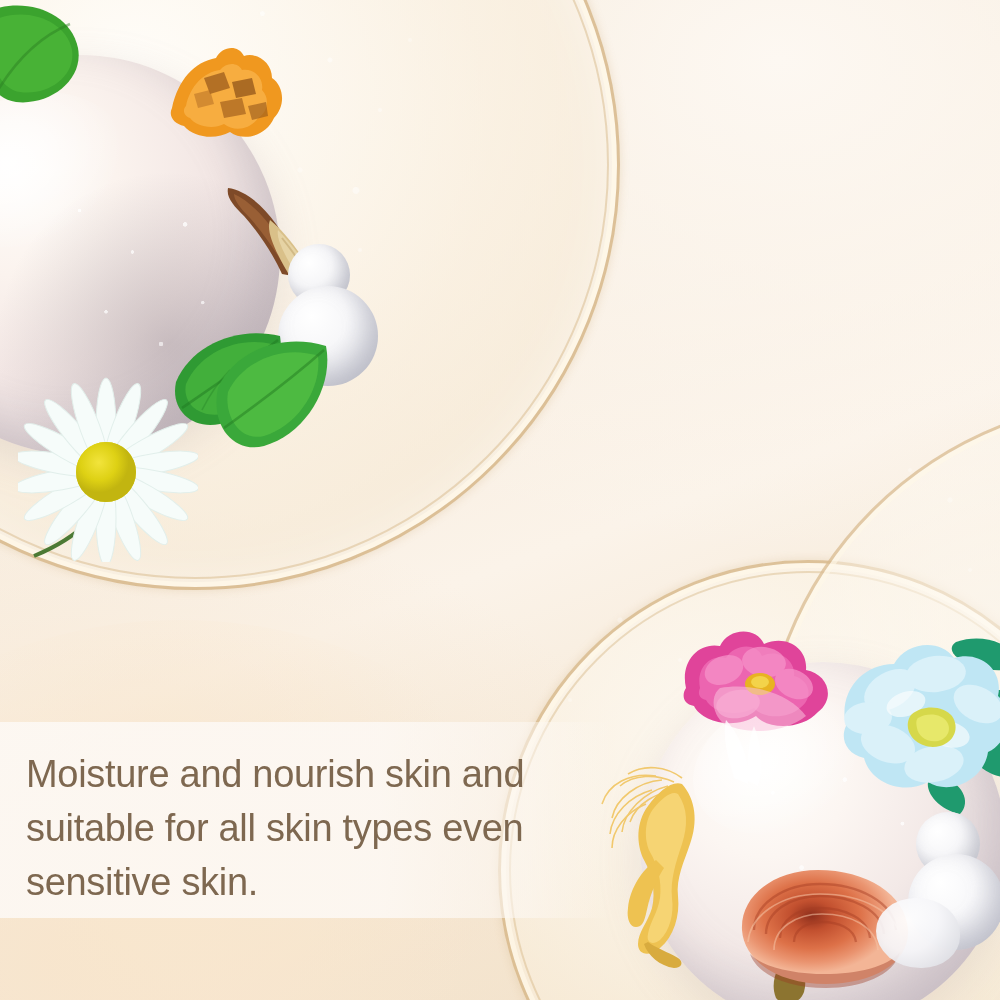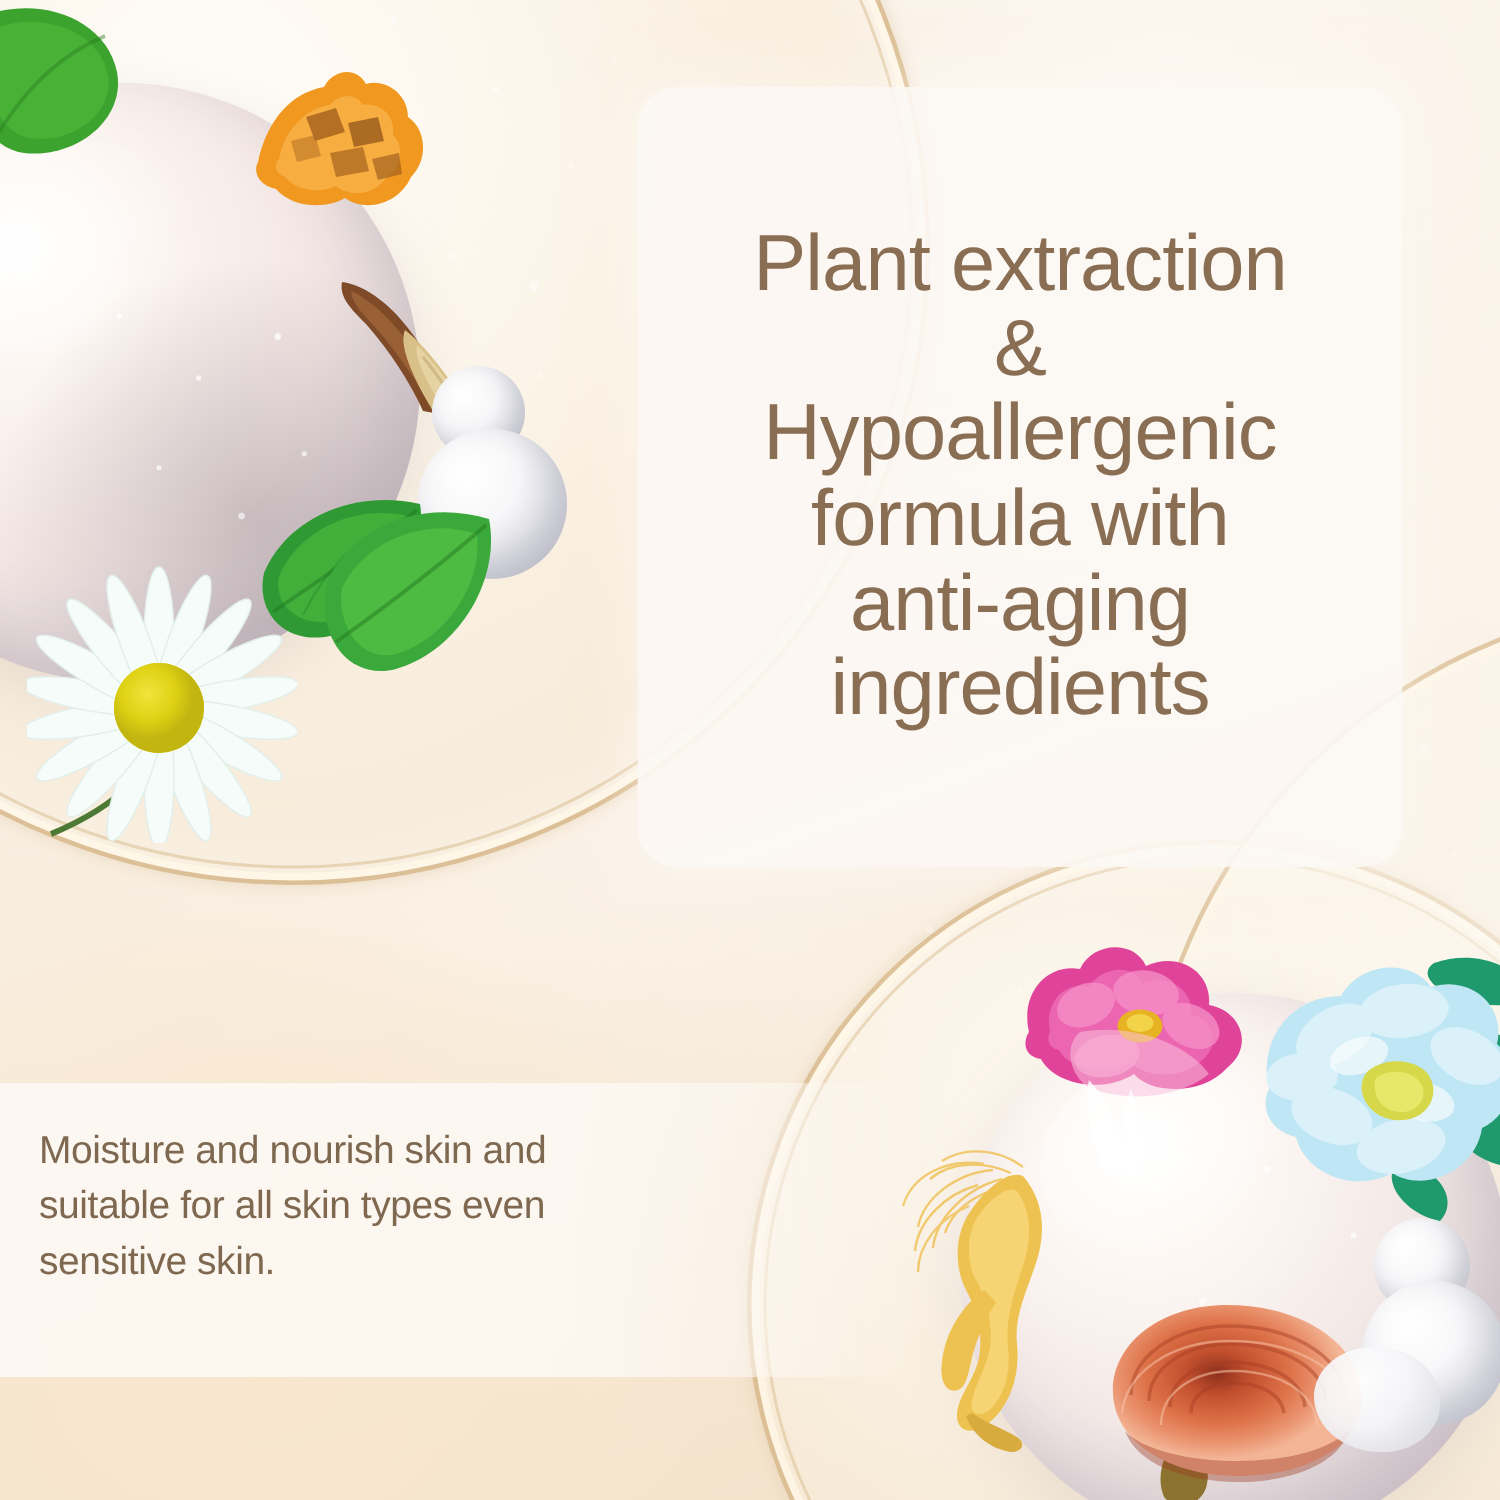--- a/index.html
+++ b/index.html
@@ -67,21 +67,21 @@
     background:linear-gradient(90deg,
        rgba(253,249,245,0.88) 0%,
        rgba(253,249,245,0.86) 62%,
        rgba(253,249,245,0.55) 86%,
        rgba(253,249,245,0.0) 100%);
   }
   #subtext{
     position:absolute;
     left:26px;top:748px;width:580px;
     color:#7e6850;
-    font-size:26px;
+    font-size:38px;
     line-height:1.42;
     letter-spacing:-0.3px;
     white-space:pre-line;
     font-weight:400;
   }
   .nosel{user-select:none;}
 </style>
 </head>
 <body>
 
@@ -375,27 +375,19 @@
                 radial-gradient(circle at 68% 66%, rgba(255,255,255,.5)  0 1.5px, transparent 2.4px),
                 radial-gradient(circle at 57% 70%, rgba(255,255,255,.55) 0 1.5px, transparent 2.4px),
                 radial-gradient(circle at 95% 50%, rgba(255,255,255,.6)  0 2px, transparent 3px),
                 radial-gradient(circle at 97% 57%, rgba(255,255,255,.5)  0 1.5px, transparent 2.4px),
                 radial-gradient(circle at 91% 47%, rgba(255,255,255,.5)  0 1.5px, transparent 2.4px),
                 radial-gradient(circle at 12% 96%, rgba(255,255,255,.5)  0 2px, transparent 3px),
                 radial-gradient(circle at 18% 93%, rgba(255,255,255,.45) 0 1.5px, transparent 2.4px),
                 radial-gradient(circle at 6% 91%,  rgba(255,255,255,.45) 0 1.5px, transparent 2.4px),
                 radial-gradient(circle at 86% 95%, rgba(255,255,255,.45) 0 1.8px, transparent 2.6px);"></div>
 
-  <div id="headline-card">
-    <div id="headline-text" class="nosel">Plant extraction
-&amp;
-Hypoallergenic
-formula with
-anti-aging
-ingredients</div>
-  </div>
 
   <div id="subtext-band"></div>
   <div id="subtext" class="nosel">Moisture and nourish skin and
 suitable for all skin types even
 sensitive skin.</div>
 
 </div>
 
 </body></html>

